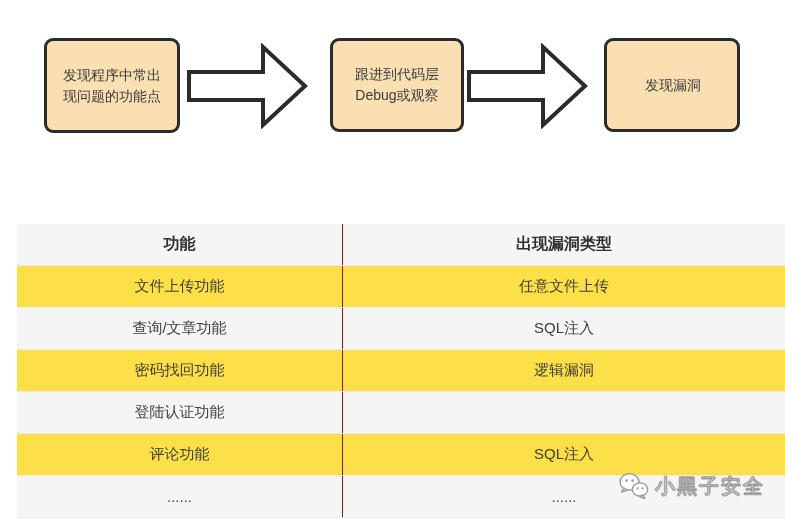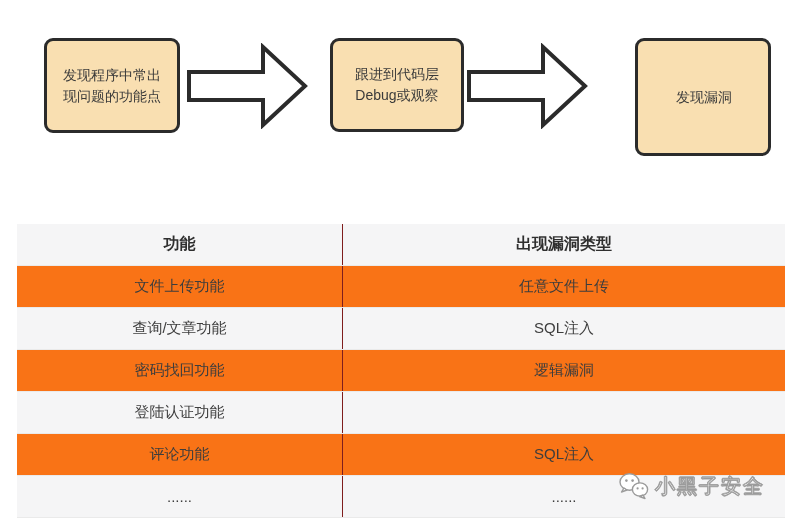--- a/index.html
+++ b/index.html
@@ -27,21 +27,21 @@
     align-items: center;
     justify-content: center;
     text-align: center;
     color: #3A3A3A;
     font-size: 14px;
     line-height: 21px;
     padding: 4px 10px;
   }
   #flow-box-1 { left: 44px;  top: 38px; width: 136px; height: 95px; }
   #flow-box-2 { left: 330px; top: 38px; width: 134px; height: 94px; }
-  #flow-box-3 { left: 635px; top: 38px; width: 136px; height: 118px; padding-left: 12px; }
+  #flow-box-3 { left: 604px; top: 38px; width: 136px; height: 94px; padding-left: 12px; }
 
   .flow-arrow {
     position: absolute;
     top: 43px;
     width: 122px;
     height: 86px;
   }
   #flow-arrow-1 { left: 187px; }
   #flow-arrow-2 { left: 467px; }
 
@@ -52,21 +52,21 @@
     top: 224px;
     width: 768px;
   }
   .t-row {
     display: flex;
     height: 42px;
     border-bottom: 1px solid #EAEAEA;
     box-sizing: border-box;
   }
   .t-row.alt { background: #F5F5F6; }
-  .t-row.plain { background: #f97316; }
+  .t-row.plain { background: #fde047; }
   .t-cell {
     display: flex;
     align-items: center;
     justify-content: center;
     box-sizing: border-box;
     color: #3D3D3D;
     font-size: 15px;
   }
   .t-cell.c1 { width: 326px; border-right: 1px solid #7f1d1d; }
   .t-cell.c2 { flex: 1; }

